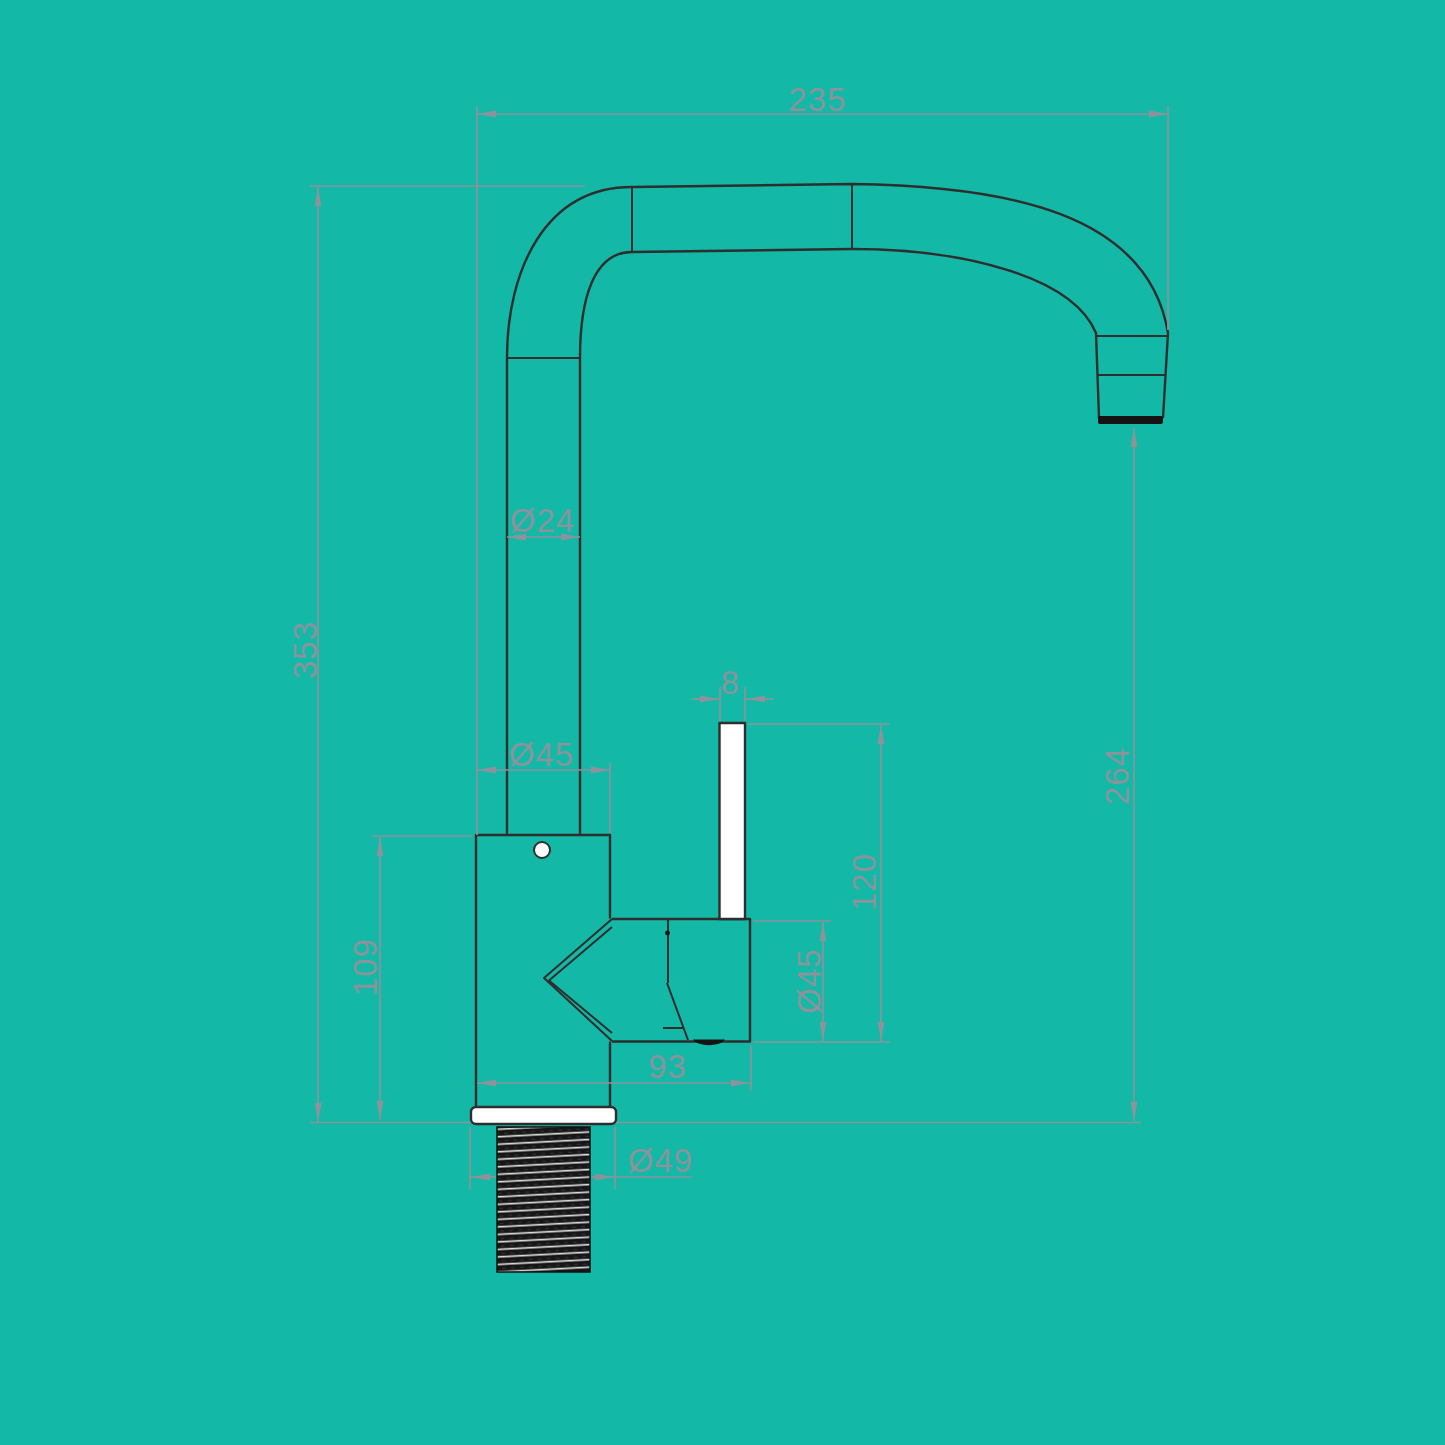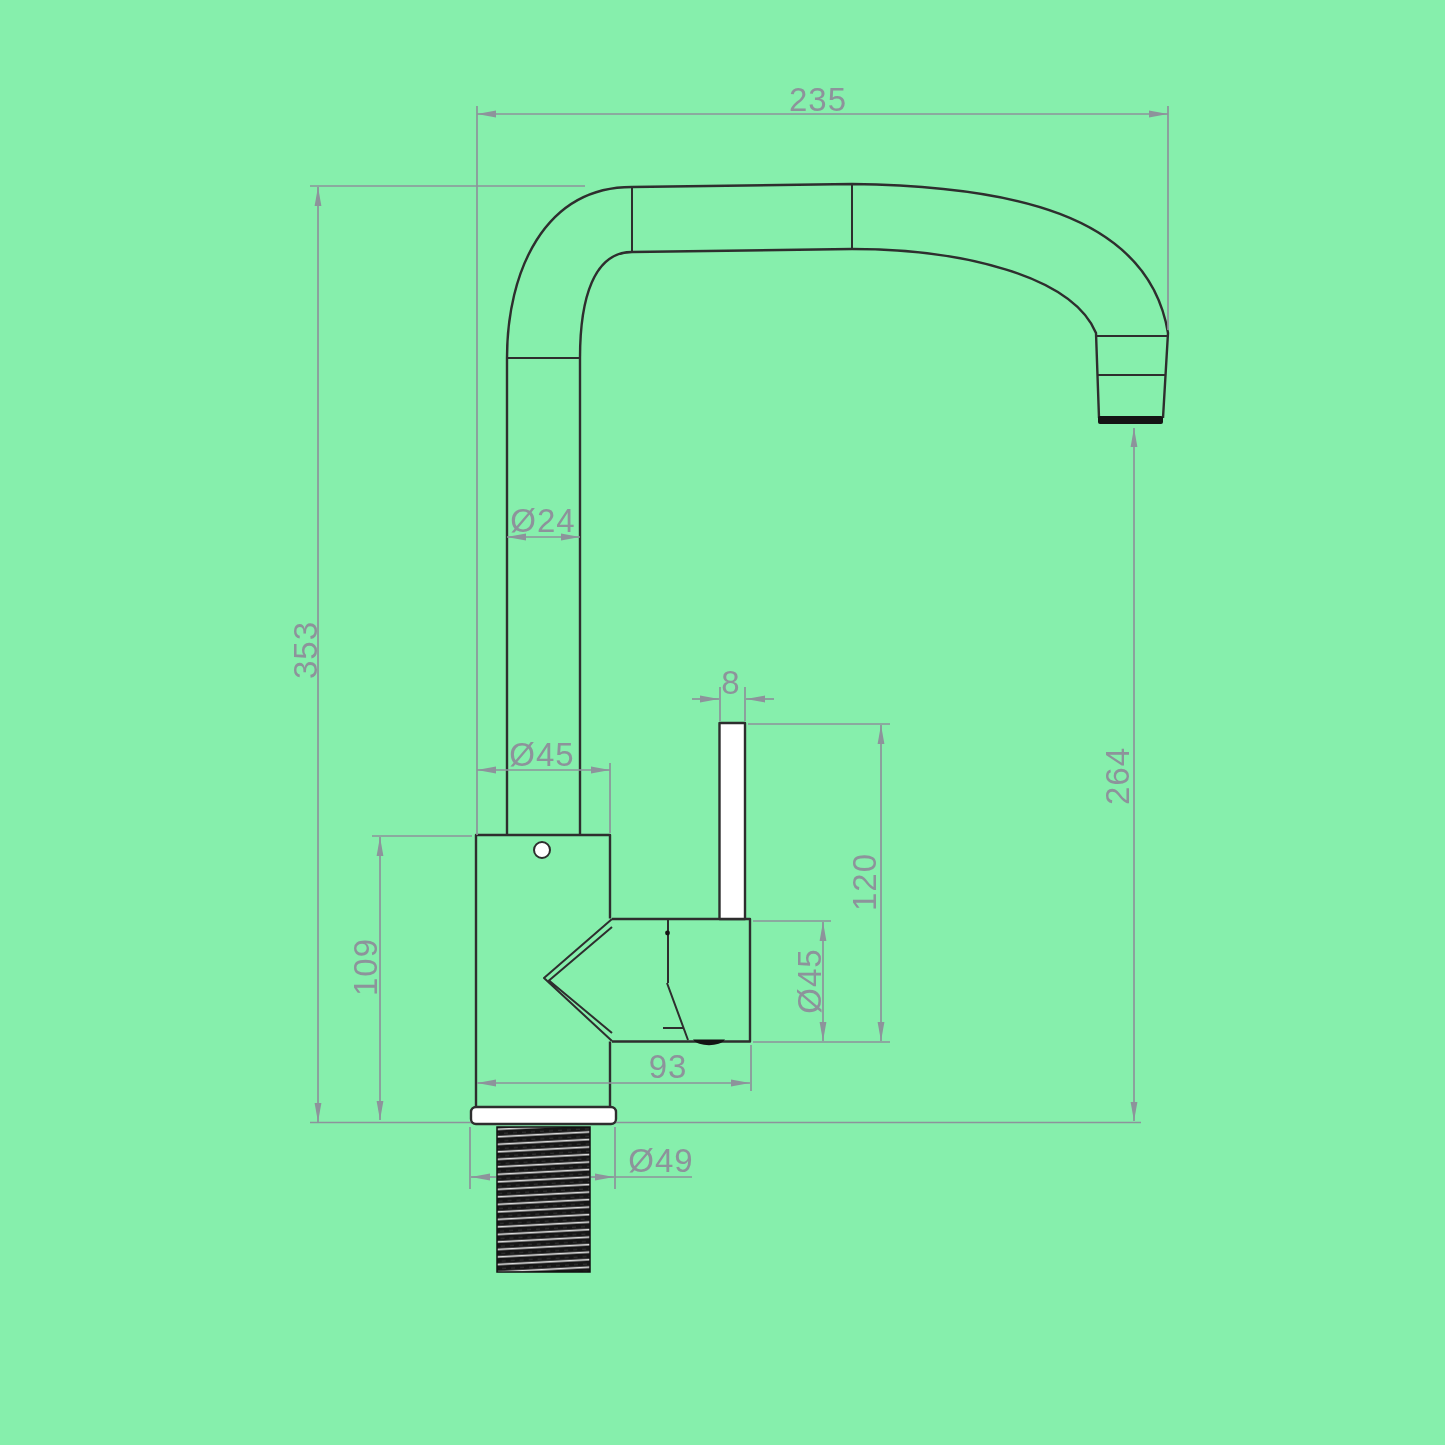--- a/index.html
+++ b/index.html
@@ -1,16 +1,16 @@
 <!DOCTYPE html>
 <html><head>
 <meta charset="utf-8">
 <style>
   html,body{margin:0;padding:0;background:#ffffff;}
-  #canvas{position:relative;width:1445px;height:1445px;background:#86efac;overflow:hidden;
+  #canvas{position:relative;width:1445px;height:1445px;background:#14b8a6;overflow:hidden;
           font-family:"Liberation Sans", sans-serif;}
   svg{position:absolute;left:0;top:0;}
   .obj{stroke:#2e2e2e;stroke-width:2.4;fill:none;stroke-linejoin:round;stroke-linecap:butt;}
   .obj-thin{stroke:#2e2e2e;stroke-width:2;fill:none;stroke-linejoin:round;}
   .dark-fill{fill:#141414;stroke:none;}
   .white-fill{fill:#ffffff;}
   .dim{stroke:#8d939b;stroke-width:1.7;fill:none;}
   .dim-text{fill:#8d939b;font-size:33px;font-family:"Liberation Sans", sans-serif;letter-spacing:1px;}
 </style>
 </head>

